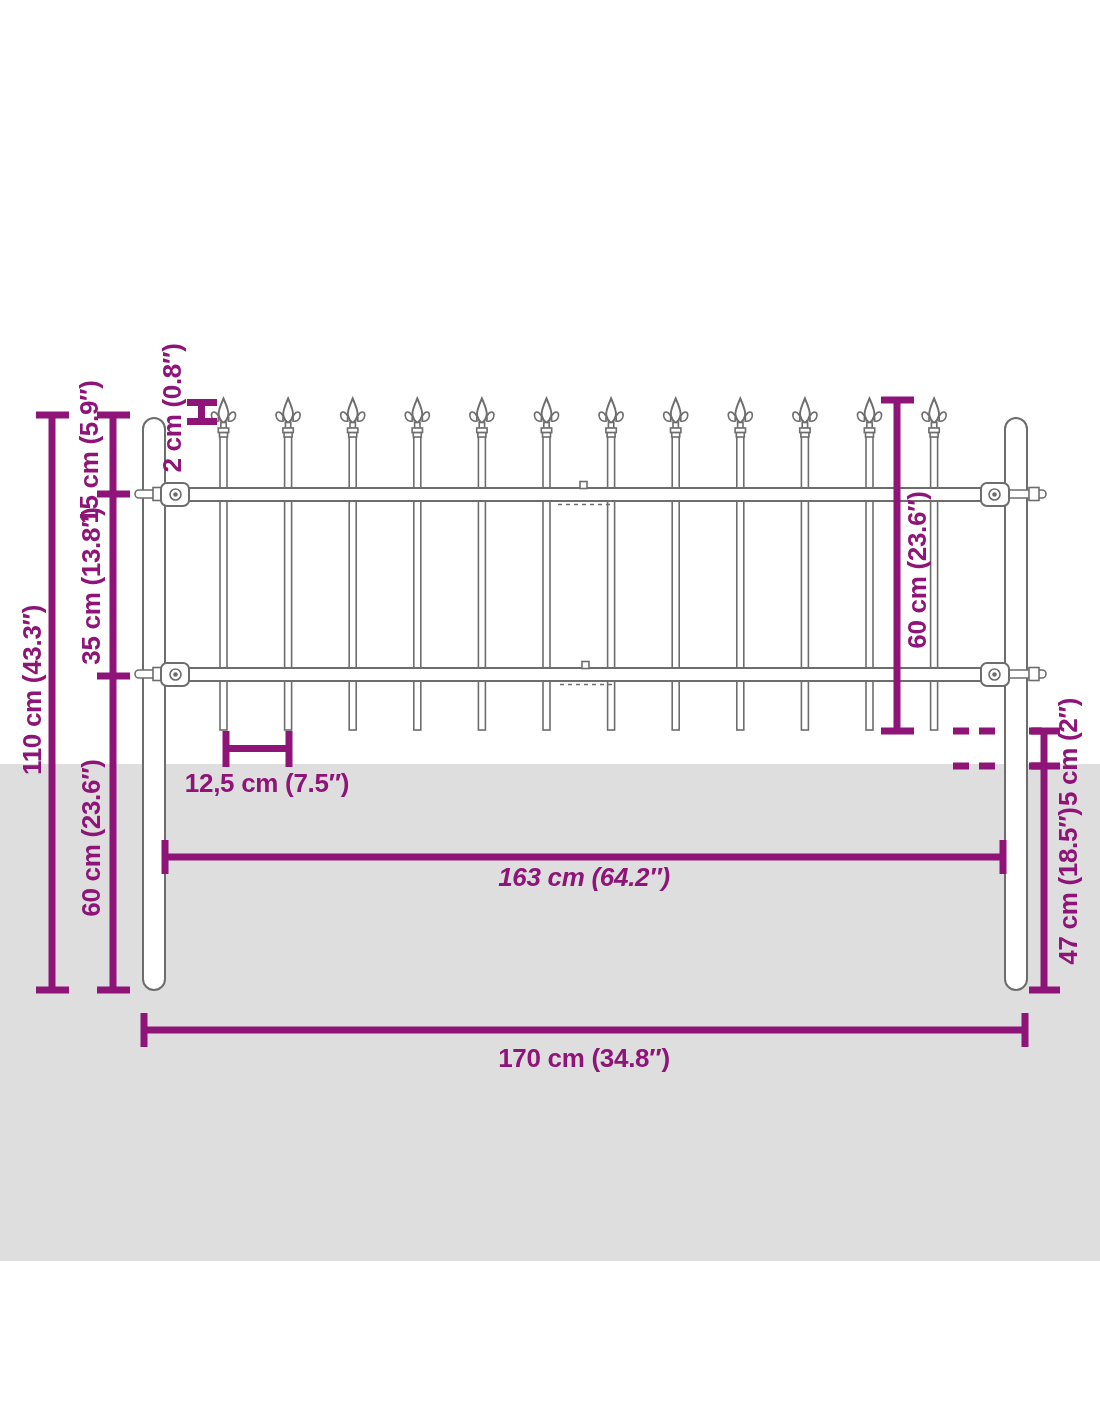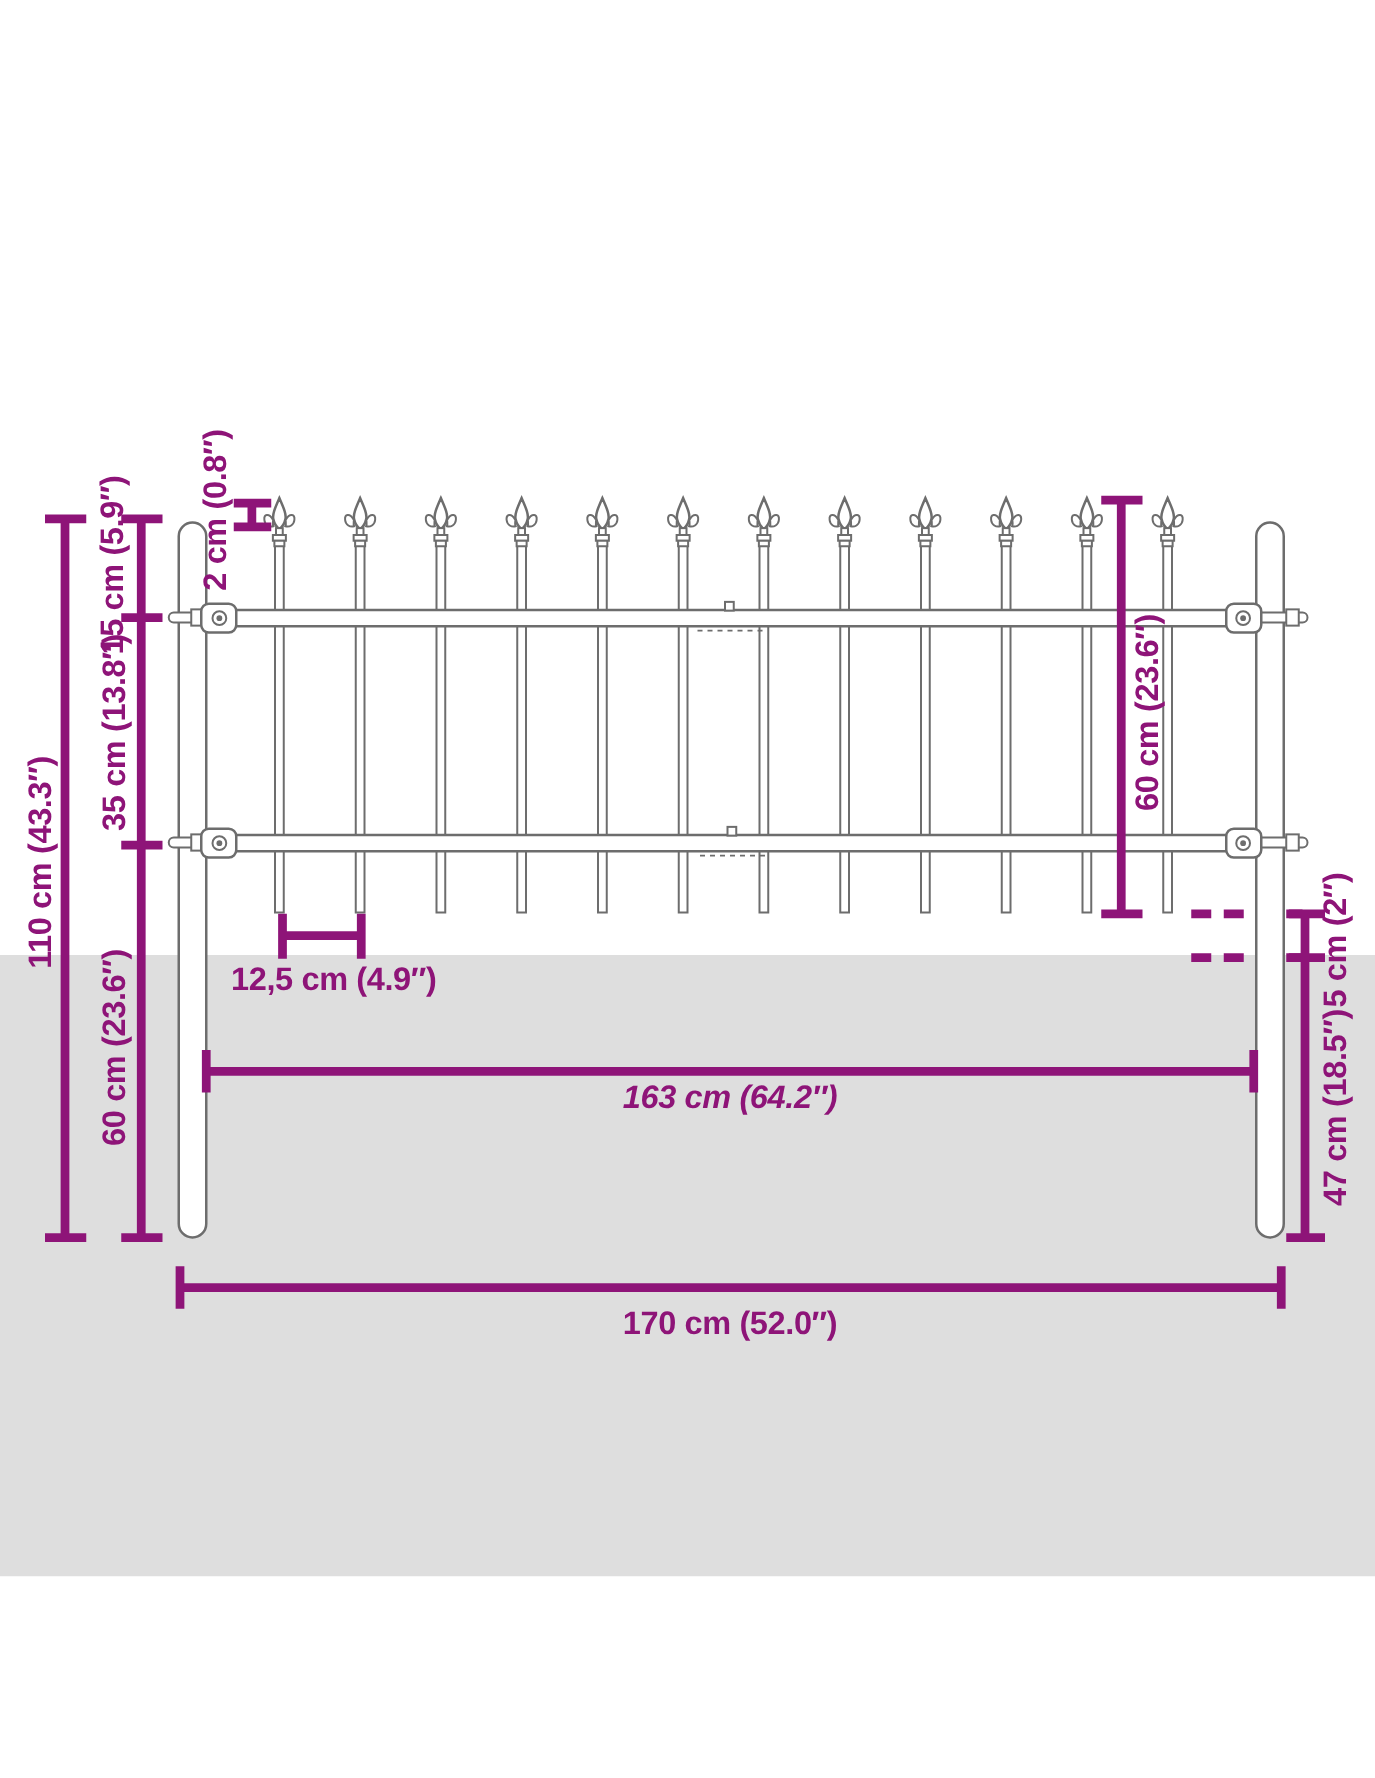--- a/index.html
+++ b/index.html
@@ -186,16 +186,16 @@
   </svg>
 
   <div class="dim-label vert" style="left:32px;  top:690px;">110 cm (43.3″)</div>
   <div class="dim-label vert" style="left:89px;  top:452px;">15 cm (5.9″)</div>
   <div class="dim-label vert" style="left:91px;  top:586px;">35 cm (13.8″)</div>
   <div class="dim-label vert" style="left:91px;  top:838px;">60 cm (23.6″)</div>
   <div class="dim-label vert" style="left:172px; top:408px;">2 cm (0.8″)</div>
   <div class="dim-label vert" style="left:917px; top:570px;">60 cm (23.6″)</div>
   <div class="dim-label vert" style="left:1068px;top:752px;">5 cm (2″)</div>
   <div class="dim-label vert" style="left:1068px;top:886px;">47 cm (18.5″)</div>
-  <div class="dim-label" style="left:267px; top:783px;">12,5 cm (4.9″)</div>
+  <div class="dim-label" style="left:267px; top:783px;">12,5 cm (7.5″)</div>
   <div class="dim-label" style="left:584px; top:877px;font-style:italic;">163 cm (64.2″)</div>
-  <div class="dim-label" style="left:584px; top:1058px;">170 cm (52.0″)</div>
+  <div class="dim-label" style="left:584px; top:1058px;">170 cm (34.8″)</div>
 </div>
 
 </body></html>

